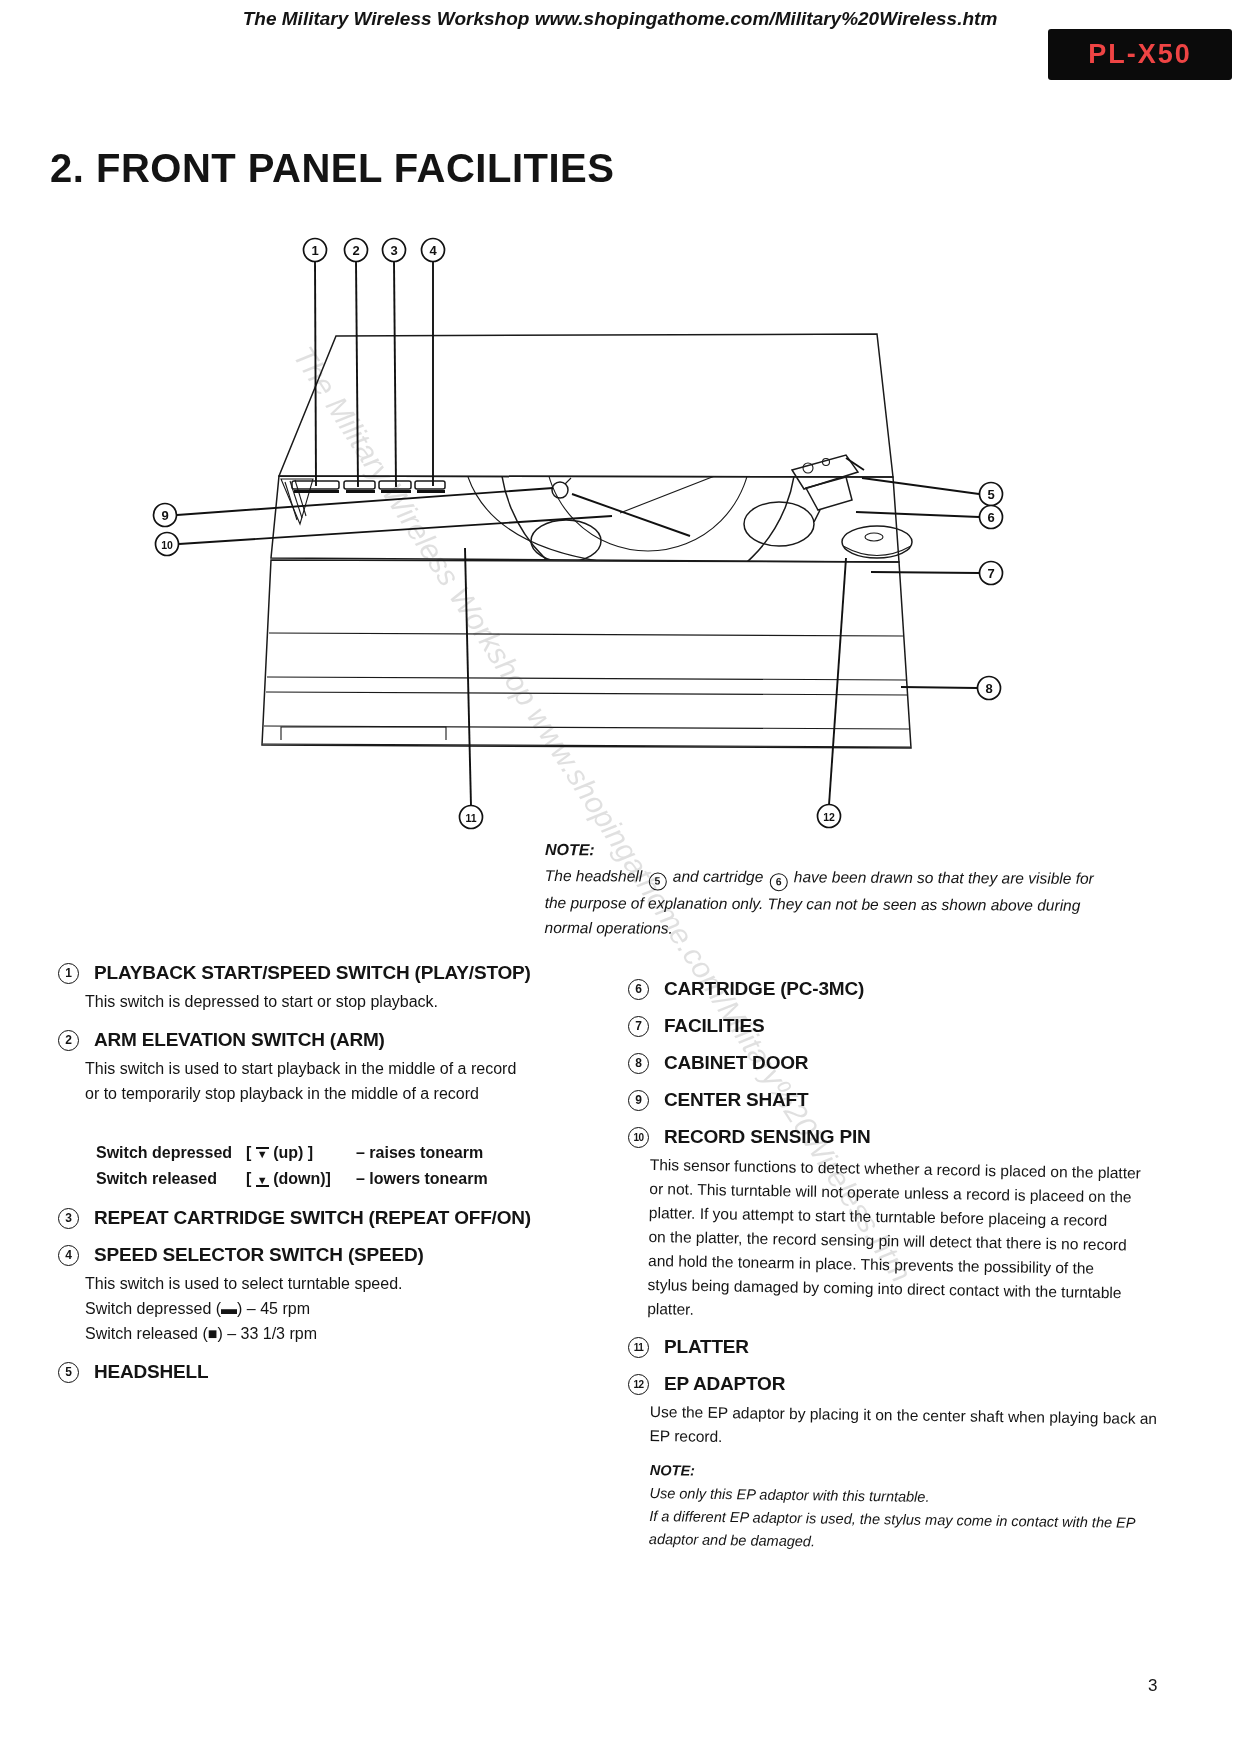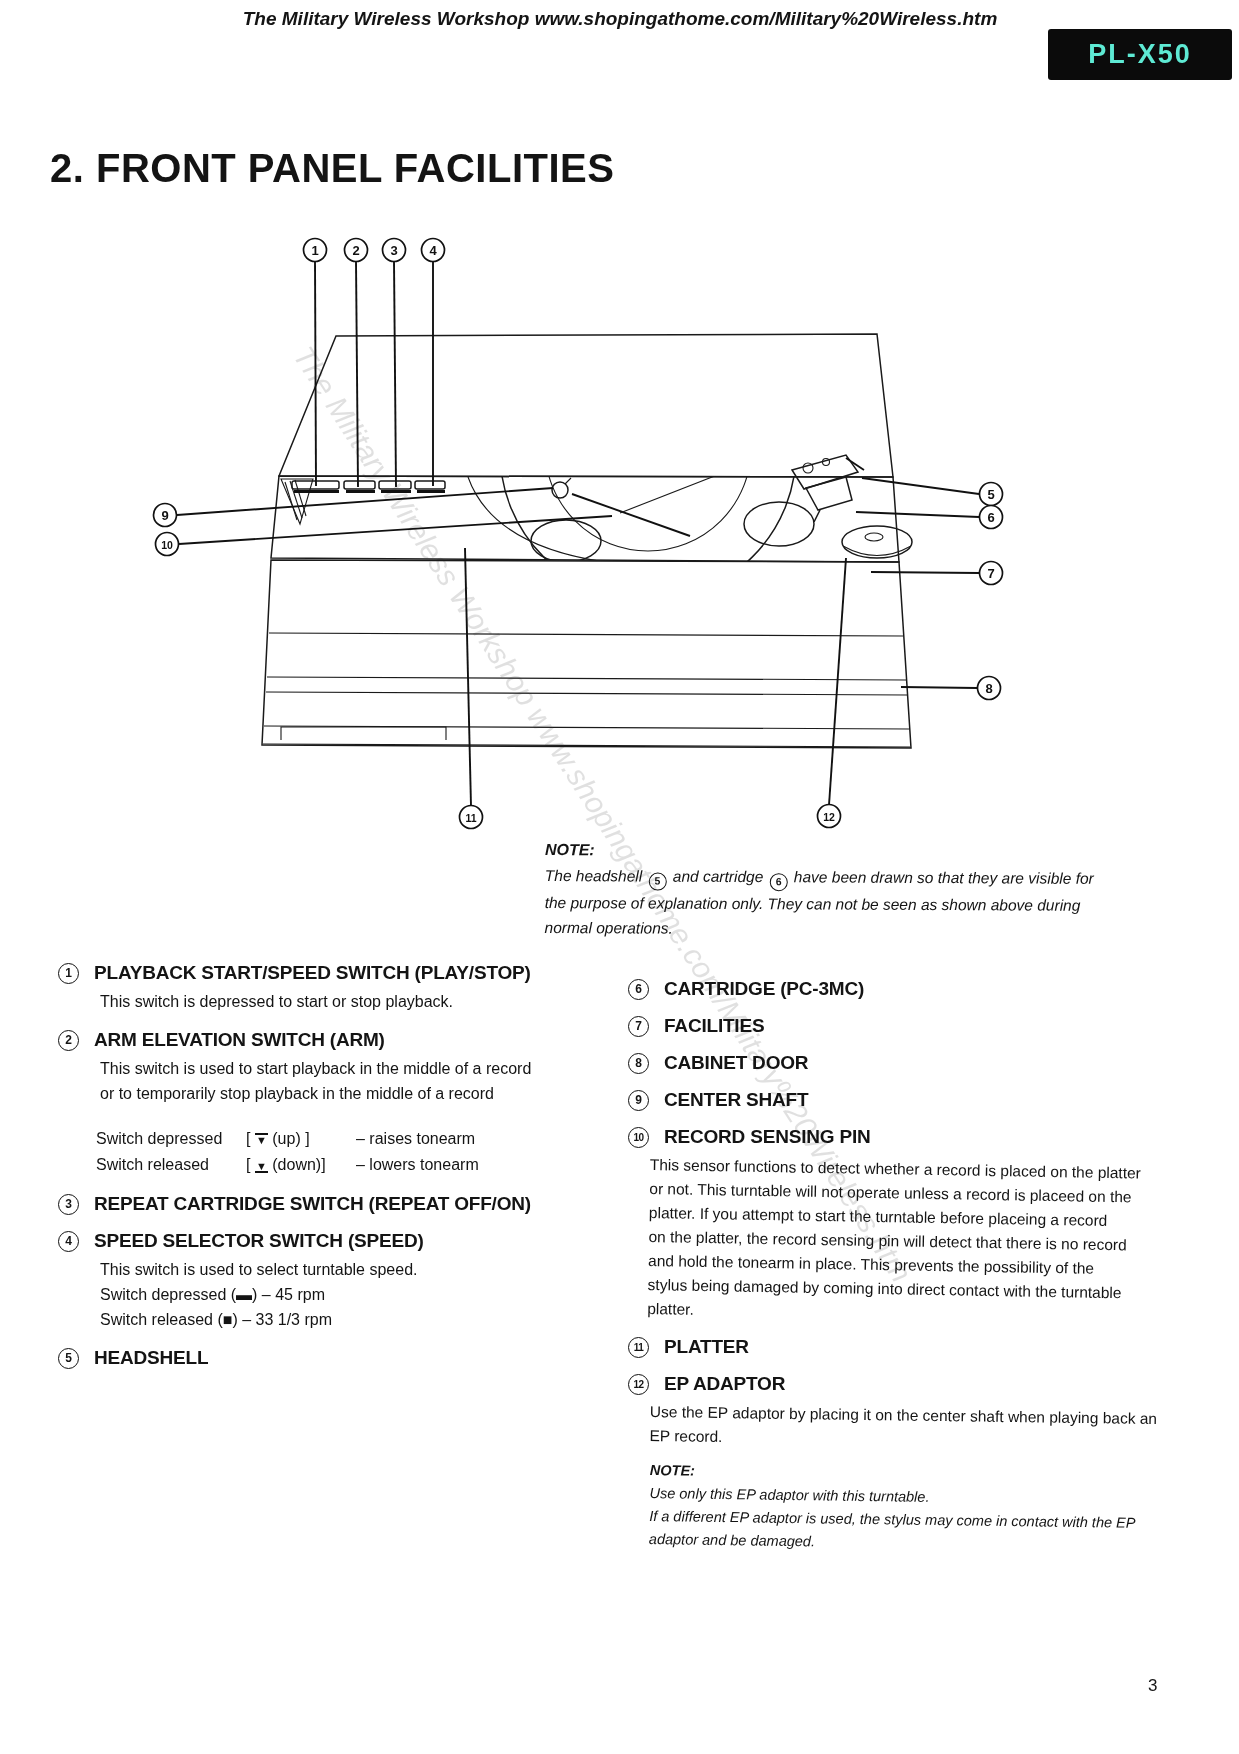--- a/index.html
+++ b/index.html
@@ -6,21 +6,21 @@
   .page{
     position:relative;width:1239px;height:1754px;margin:0 auto;
     background:#ffffff;overflow:hidden;
     font-family:"Liberation Sans",sans-serif;color:#141414;
   }
   .abs{position:absolute;}
   
   .hdr{left:100px;top:8px;width:1040px;text-align:center;
        font-size:19px;font-weight:700;font-style:italic;letter-spacing:0px;}
   .badge{left:1048px;top:29px;width:184px;height:51px;background:#0b0b0b;
-         border-radius:3px;color:#5eead4;font-weight:700;font-size:27px;
+         border-radius:3px;color:#ef4444;font-weight:700;font-size:27px;
          letter-spacing:2px;text-align:center;line-height:51px;}
   .h1{left:50px;top:146px;font-size:40px;font-weight:700;letter-spacing:0.5px;}
   
   .wm-svg{left:0;top:0;z-index:0;}
   .wm-text{fill:#c8c8c8;opacity:0.55;font-style:italic;font-size:30px;
            font-family:"Liberation Sans",sans-serif;}
   
   .diagram-svg{left:0;top:0;z-index:1;}
   .dline{stroke:#1a1a1a;stroke-width:1.5;fill:none;}
   .dthin{stroke:#1a1a1a;stroke-width:1.1;fill:none;}
@@ -38,23 +38,23 @@
   .col-right{left:628px;top:978px;width:560px;}
   .item{margin-bottom:15px;}
   .item-head{display:flex;align-items:center;margin-bottom:5px;}
   .circ{display:inline-flex;align-items:center;justify-content:center;
         width:21px;height:21px;border:1.7px solid #111;border-radius:50%;
         font-size:12px;font-weight:700;flex:0 0 auto;box-sizing:border-box;}
   .circ.two{font-size:10px;letter-spacing:-0.5px;}
   .circ.inline{width:18px;height:18px;font-size:10.5px;border-width:1.5px;
         vertical-align:-3px;margin:0 2px;font-style:normal;}
   .item-title{font-size:19px;font-weight:700;margin-left:15px;letter-spacing:-0.2px;}
-  .item-body{margin-left:42px;font-size:16px;line-height:25px;}
+  .item-body{margin-left:27px;font-size:16px;line-height:25px;}
   .col-right .item-body{margin-left:22px;font-size:15.5px;line-height:24px;}
-  .switch-rows{margin:20px 0 2px 38px;font-size:16px;line-height:26px;}
+  .switch-rows{margin:34px 0 2px 38px;font-size:16px;line-height:26px;font-weight:bold;}
   .sw-row{display:flex;}
   .sw-label{width:150px;}
   .sw-bracket{width:110px;}
   .tri{font-size:11px;display:inline-block;padding:0 1px;line-height:10px;}
   .tri.bar-top{border-top:2px solid #111;}
   .tri.bar-bottom{border-bottom:2px solid #111;}
   .item-note{margin:14px 0 0 22px;}
   .item-note .note-label{font-size:14.5px;}
   .item-note .note-line{font-size:14.5px;line-height:23px;}
   .tilt{transform:rotate(1.0deg);transform-origin:0 0;}

